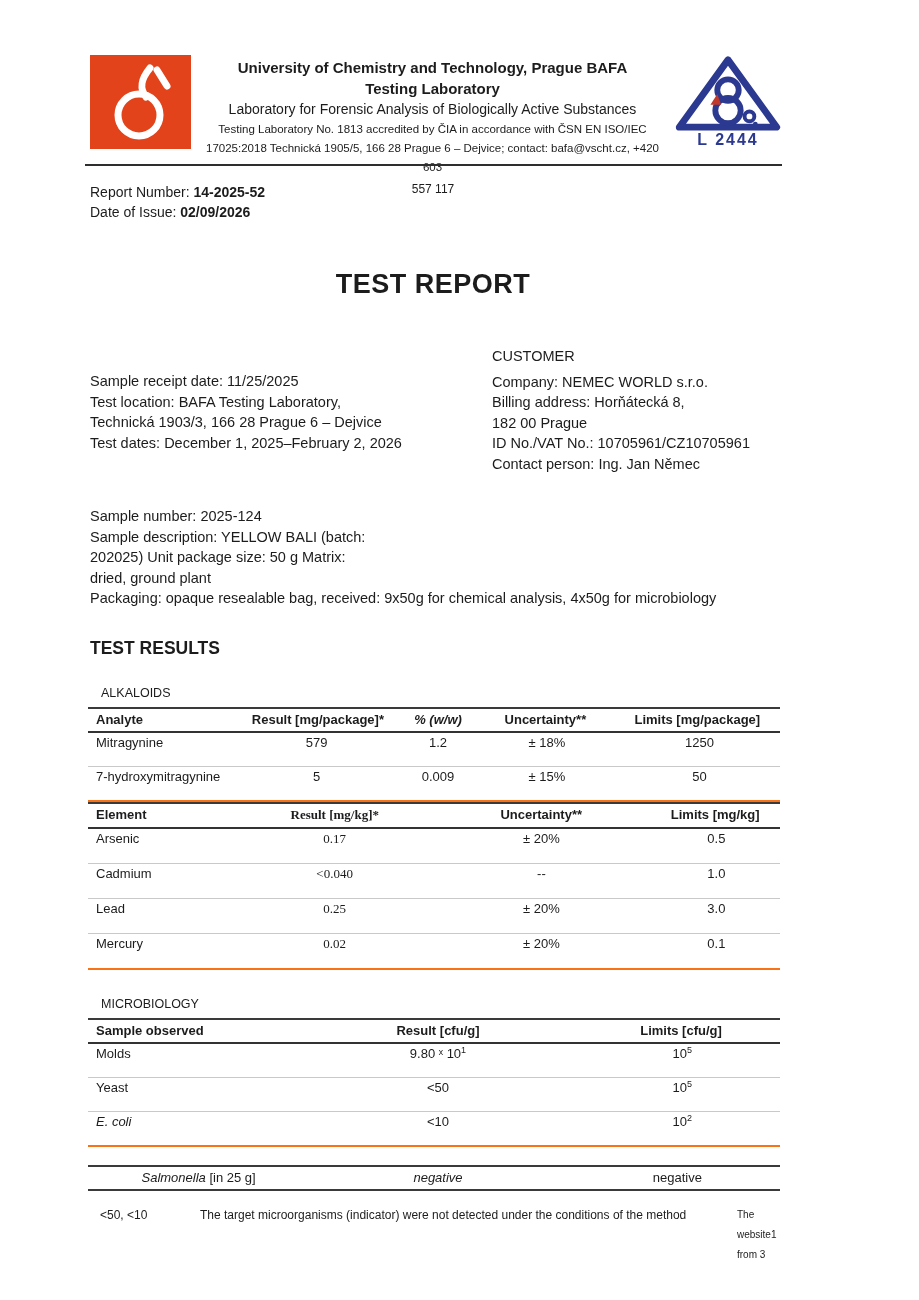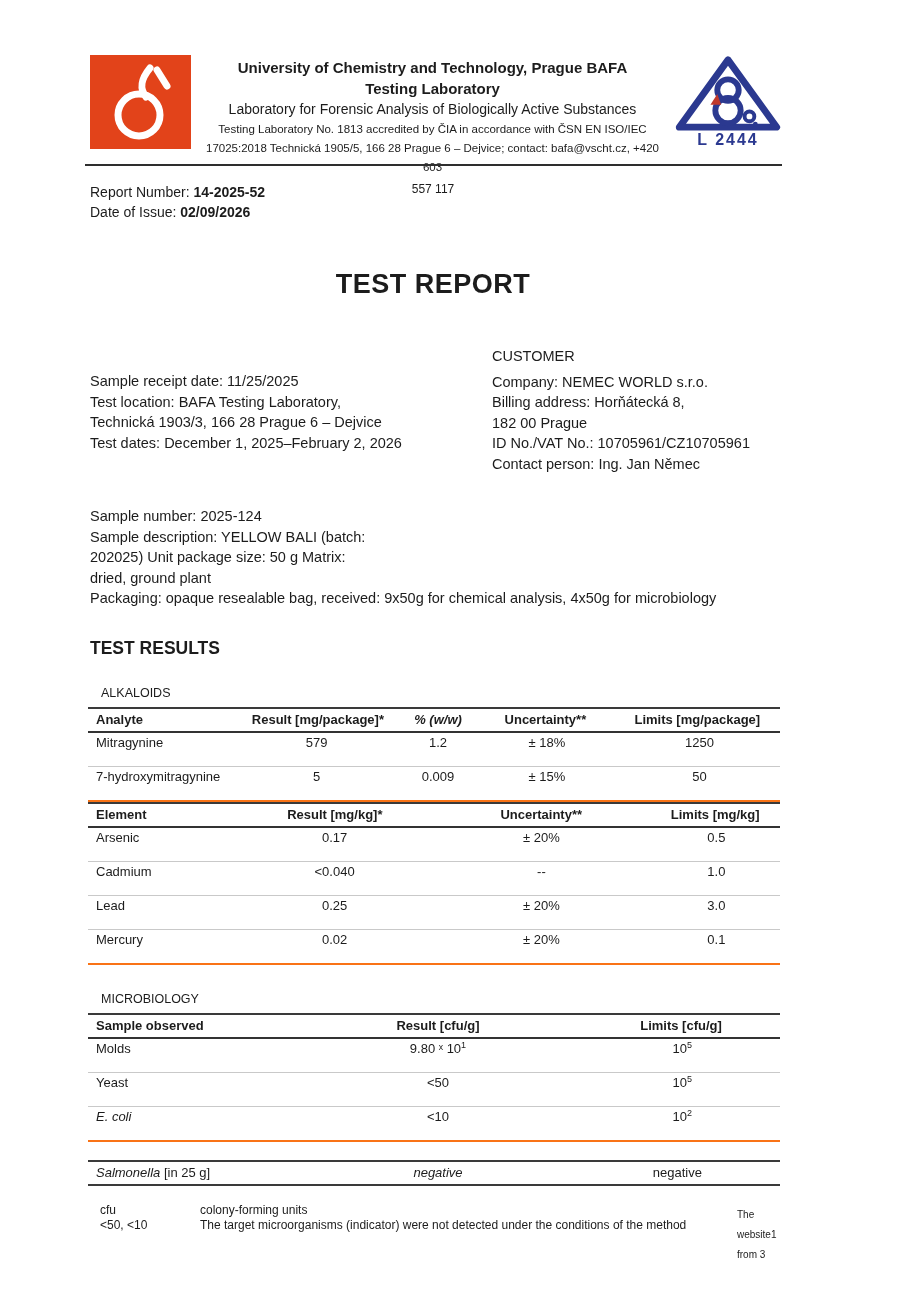--- a/index.html
+++ b/index.html
@@ -42,27 +42,27 @@
   .trow{display:flex;border-bottom:1px solid #c9c9c9;padding:2px 0 16px 0;gap:16px;}
   .trow.last{border-bottom:2px solid #f97316;}
   .cl{text-align:left;padding-left:8px;}
   .cc{text-align:center;}
   .it{font-style:italic;}
   sup{font-size:9px;line-height:0;}
 
   
   .alk .c1{width:22%;}.alk .c2{width:22%;}.alk .c3{width:12%;}.alk .c4{width:18%;}.alk .c5{width:26%;}
   
-  .hm .c1{width:20%;}.hm .c2{width:30%;}.hm .c3{width:30%;}.hm .c4{width:20%;}
+  .hm .c1{width:20%;}.hm .c2{width:30%;font-family:Liberation Serif, serif;}.hm .c3{width:30%;}.hm .c4{width:20%;}
   
   .mb .c1{width:30%;}.mb .c2{width:40%;}.mb .c3{width:30%;}
 
   
   .sal{display:flex;margin:18px 86px 0 88px;font-size:13px;border-top:2px solid #3a3a3a;border-bottom:2px solid #3a3a3a;padding:3px 0 4px 0;}
-  .sal .c1{width:30%;}.sal .c2{width:40%;}.sal .c3{width:30%;}
+  .sal .c1{width:30%;text-align:center;}.sal .c2{width:40%;}.sal .c3{width:30%;}
 
   
   .fnotes{margin:17px 84px 0 100px;font-size:12px;line-height:15px;}
   .fnote{display:flex;}
   .fterm{flex:0 0 100px;}
   .fdef{flex:1;}
 
   
   .footer{position:absolute;left:737px;top:1205px;font-size:10px;line-height:20px;}
 </style>
@@ -226,24 +226,20 @@
   </div>
 
   <div class="sal">
     <div class="c1 cl"><span class="it">Salmonella</span><span> [in 25 g]</span></div>
     <div class="c2 cc it">negative</div>
     <div class="c3 cc">negative</div>
   </div>
 
   <div class="fnotes">
     <div class="fnote">
-      <div class="fterm">cfu</div>
-      <div class="fdef">colony-forming units</div>
-    </div>
-    <div class="fnote">
       <div class="fterm">&lt;50, &lt;10</div>
       <div class="fdef">The target microorganisms (indicator) were not detected under the conditions of the method</div>
     </div>
   </div>
 
   <div class="footer">
     <div>The</div>
     <div>website1</div>
     <div>from 3</div>
   </div>

